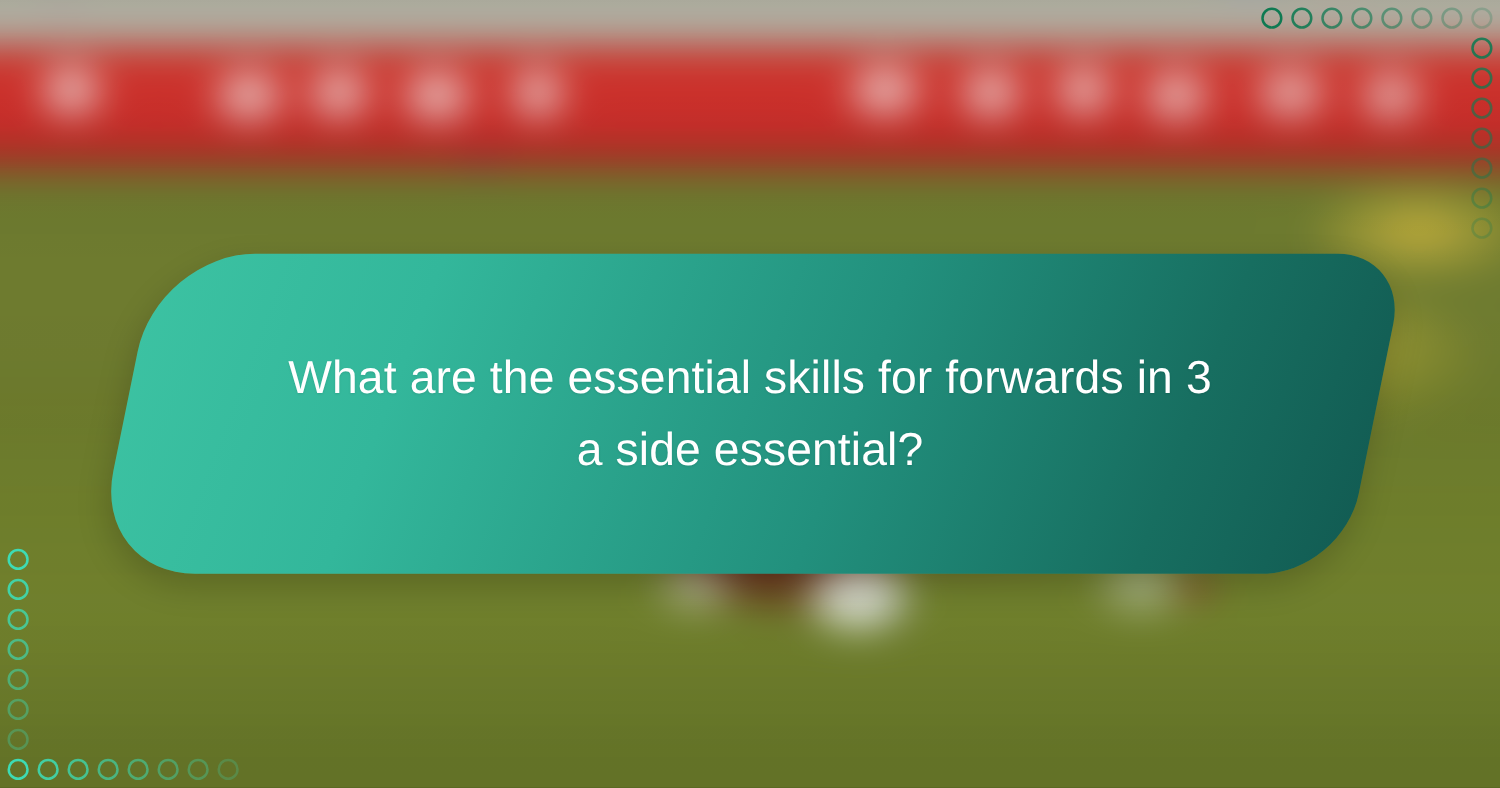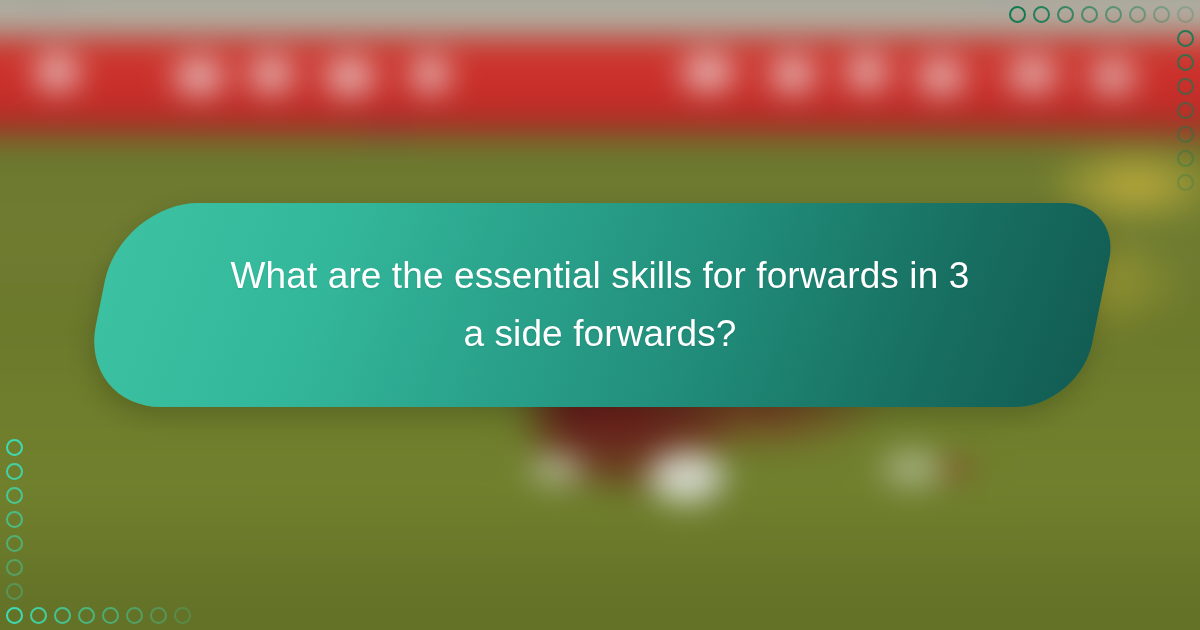--- a/index.html
+++ b/index.html
@@ -103,21 +103,21 @@
     border:2.5px solid currentColor;
     box-sizing:border-box;
   }
   .dots.tr .dot{ color:#0f7a52; }
   .dots.bl .dot{ color:#3ddbb4; }
 
   
   .card-wrap{
     position:absolute;
     left:100px; top:203px;
-    width:1000px; height:204px;
+    width:1000px; height:256px;
   }
   .card-shape{
     position:absolute; inset:0;
     background:linear-gradient(100deg, #3cc2a2 0%, #33b79b 22%, #22907d 58%, #176e60 84%, #125c53 100%);
     border-radius:78px 56px 64px 82px;
     transform:skewX(-11.5deg);
     transform-origin:50% 50%;
     box-shadow:0 10px 26px rgba(0,0,0,.18);
   }
   .card-text{
@@ -177,17 +177,17 @@
       <div class="dot" style="left: 6px; bottom: 102px; opacity: 0.66;"></div>
       <div class="dot" style="left: 6px; bottom: 126px; opacity: 0.78;"></div>
       <div class="dot" style="left: 6px; bottom: 150px; opacity: 0.9;"></div>
       <div class="dot" style="left: 6px; bottom: 174px; opacity: 1;"></div>
     </div>
 
   <div class="card-wrap">
     <div class="card-shape"></div>
     <div class="card-text">
       <div class="q-line">What are the essential skills for forwards in 3</div>
-      <div class="q-line">a side forwards?</div>
+      <div class="q-line">a side essential?</div>
     </div>
   </div>
 
 </div>
 
 </body></html>

